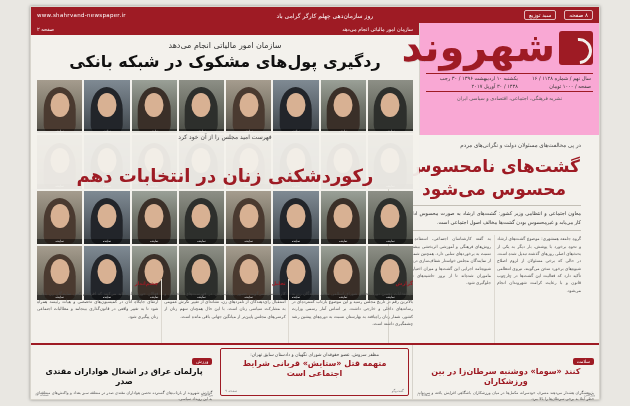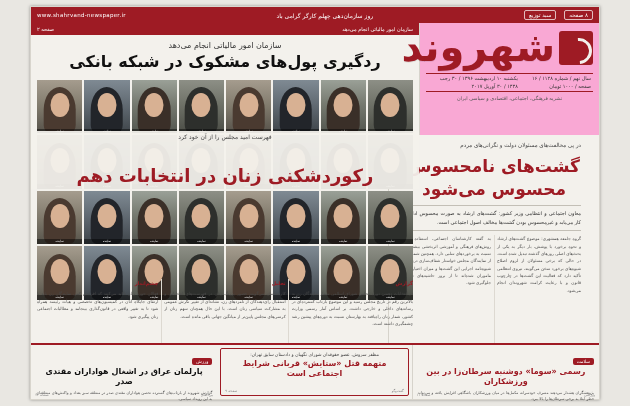--- a/index.html
+++ b/index.html
@@ -387,21 +387,21 @@
         <div>
           <span class="sub">چشم‌انداز</span>
           <span>فعالان حوزه زنان تأکید می‌کنند که افزایش کمی نمایندگان زن باید با ارتقای جایگاه آنان در کمیسیون‌های تخصصی و هیأت رئیسه همراه شود تا به تغییر واقعی در قانون‌گذاری بینجامد و مطالبات اجتماعی زنان پیگیری شود.</span>
         </div>
       </div>
     </div>
 
     <div class="bottom">
       <div class="bcard">
         <span class="tag">سلامت</span>
-        <div class="bh red">رسمی «سوما» دوشنبه سرطان‌زا در بین ورزشکاران</div>
+        <div class="bh red">کنند «سوما» دوشنبه سرطان‌زا در بین ورزشکاران</div>
         <div class="bt">پژوهشگران هشدار می‌دهند مصرف خودسرانه مکمل‌ها در میان ورزشکاران باشگاهی افزایش یافته و می‌تواند خطر ابتلا به برخی سرطان‌ها را بالا ببرد.</div>
         <div class="bfoot">
           <span>ورزشی</span>
           <span>صفحه ۱۱</span>
         </div>
       </div>
       <div class="bcard boxed">
         <div class="bsub">مظفر سروش، عضو حقوقدان شورای نگهبان و دادستان سابق تهران:</div>
         <div class="bh red">متهمه قتل «ستایش» قربانی شرایط اجتماعی است</div>
         <div class="bfoot">

